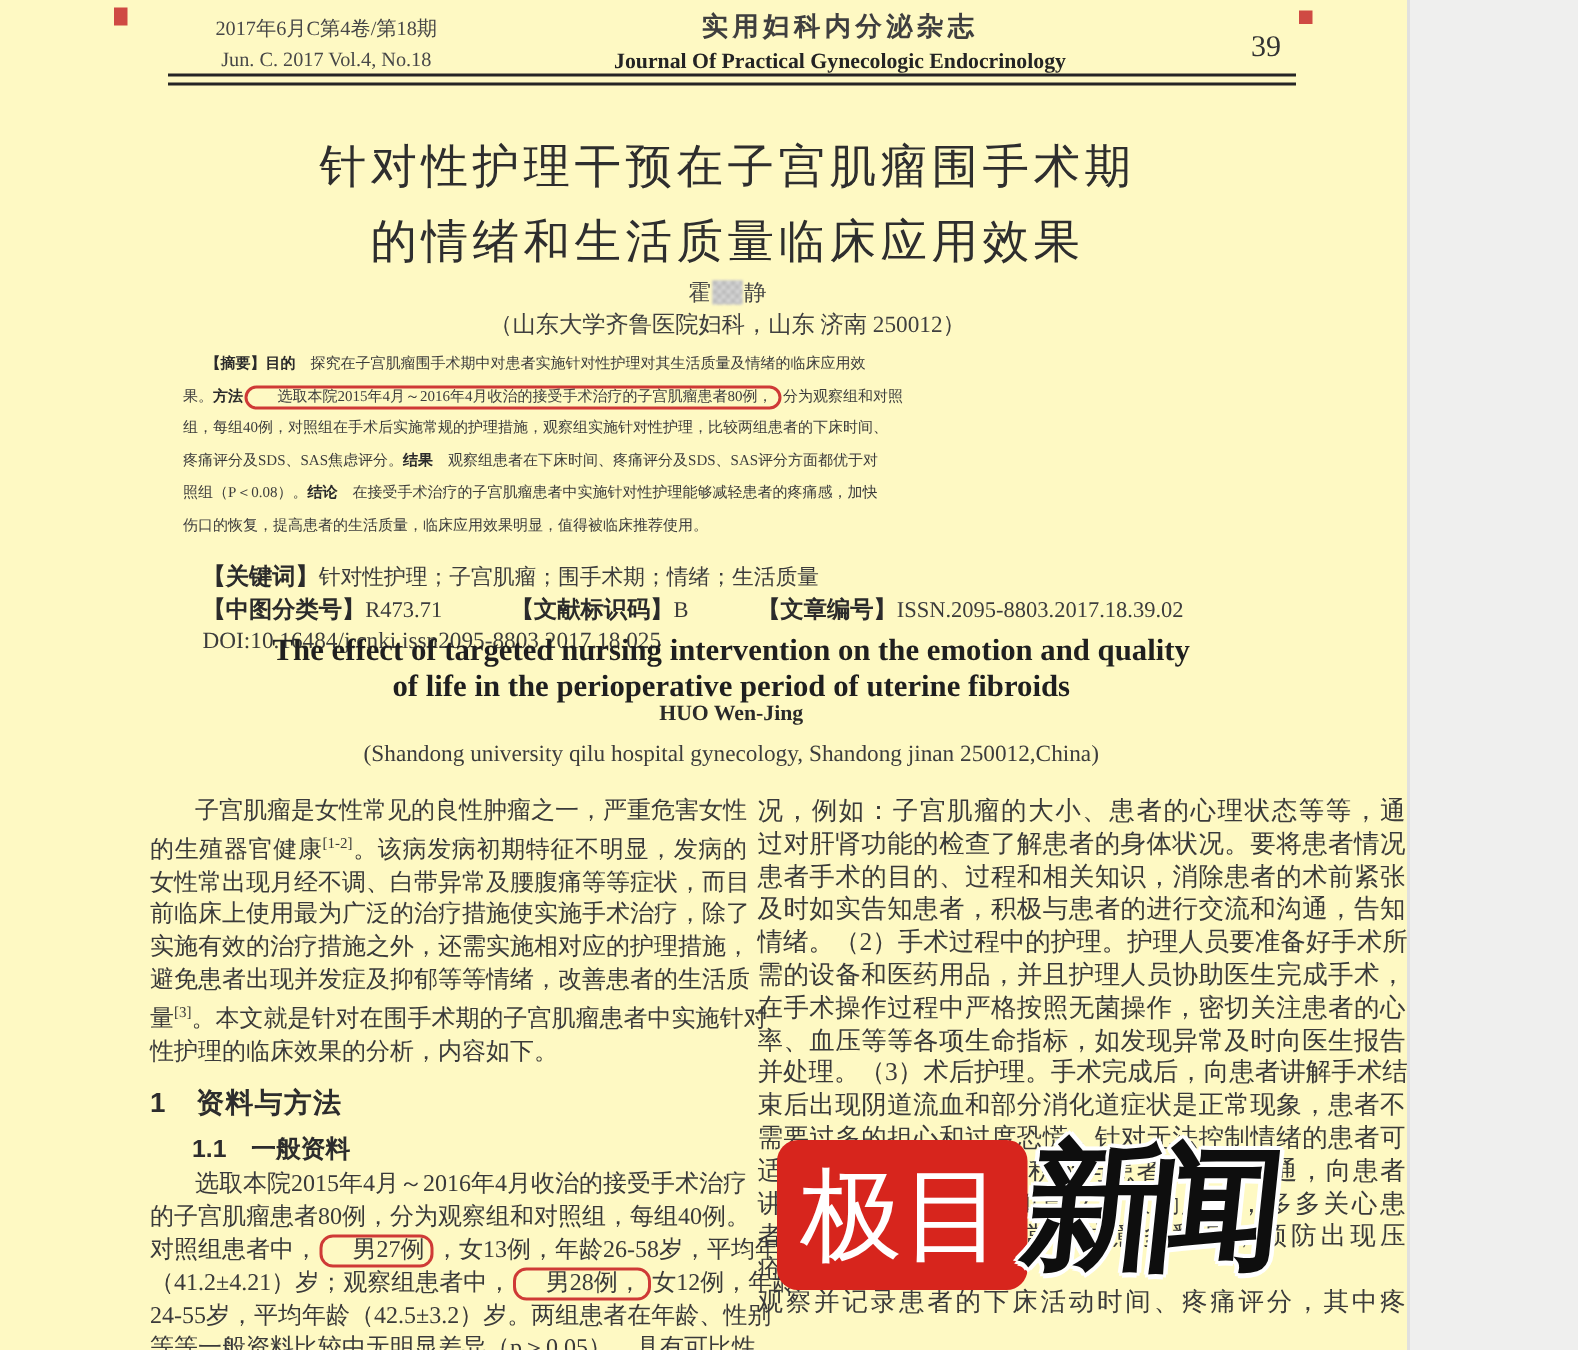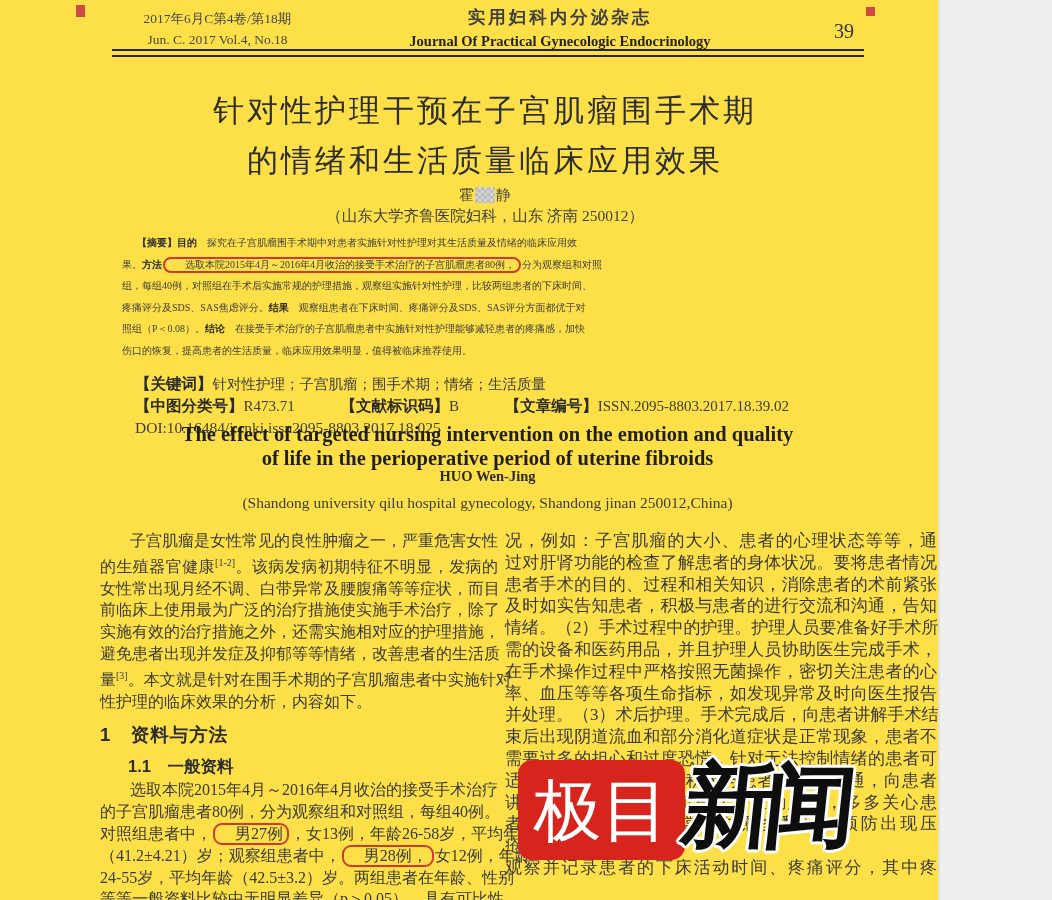--- a/index.html
+++ b/index.html
@@ -1,18 +1,18 @@
 <!DOCTYPE html>
 <html><head>
 <meta charset="utf-8">
 <style>
   html,body{margin:0;padding:0;}
   body{width:1052px;height:900px;background:#fbfbfa;overflow:hidden;
        font-family:"Liberation Serif","DejaVu Serif",serif;color:#3b3b3b;}
-  .page{position:absolute;left:0;top:0;width:1052px;height:900px;background:#fde047;}
+  .page{position:absolute;left:0;top:0;width:1052px;height:900px;background:#fef9c3;}
   .gray-strip{position:absolute;left:938px;top:0;width:114px;height:900px;
               background:#efefee;border-left:2px solid #e0e0df;}
   .mark{position:absolute;background:#cf4a43;}
   .mark-tl{left:76px;top:5px;width:9px;height:12px;}
   .mark-tr{left:866px;top:7px;width:9px;height:9px;}
   
   .hdr-left{position:absolute;left:110px;top:8px;width:215px;text-align:center;
             font-size:13.5px;line-height:21px;color:#474747;}
   .hdr-center{position:absolute;left:300px;top:5px;width:520px;text-align:center;}
   .hdr-cn{font-size:17.5px;font-weight:bold;letter-spacing:3px;color:#3f3f3f;}

